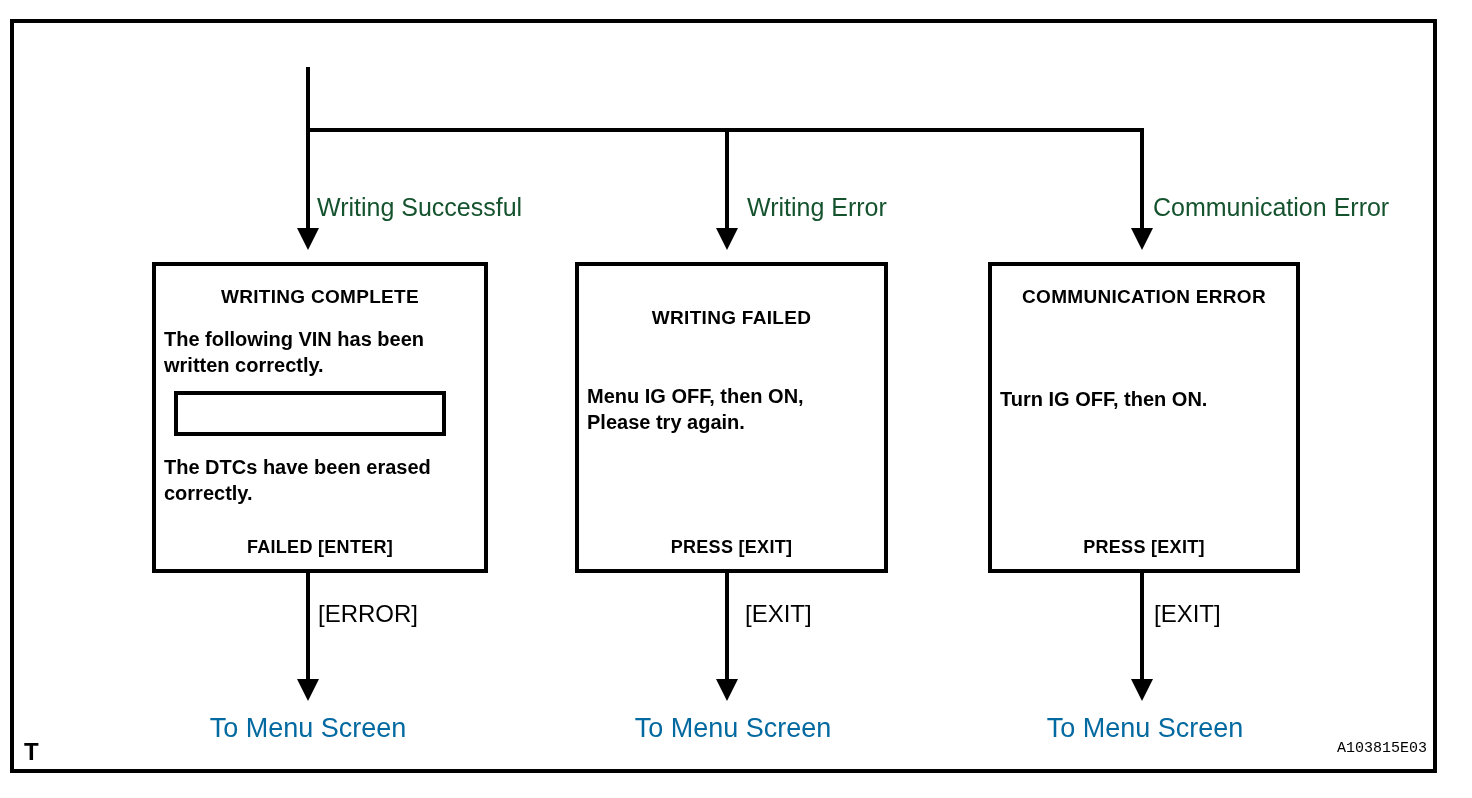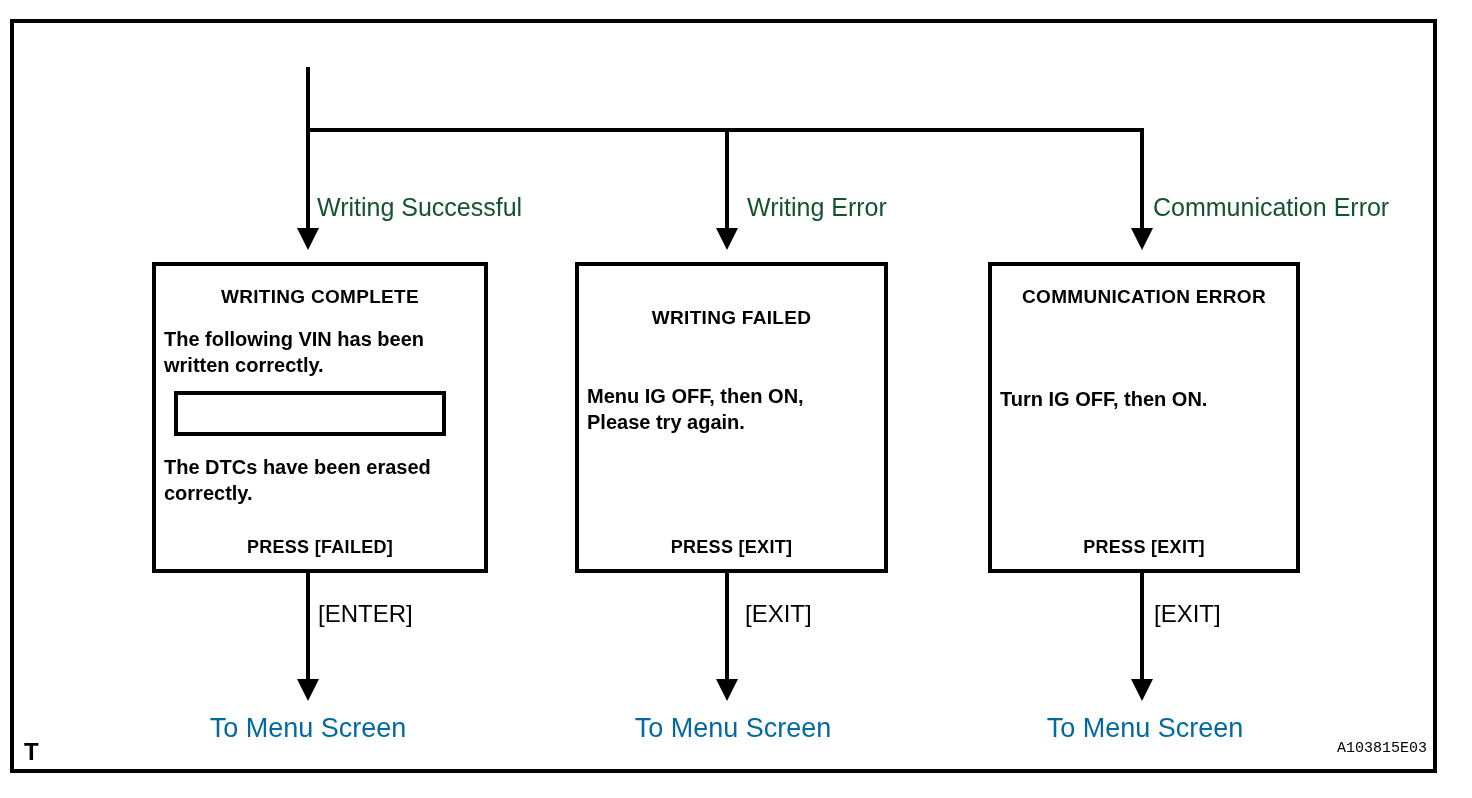--- a/index.html
+++ b/index.html
@@ -180,21 +180,21 @@
         <span>The following VIN has been</span><br>
         <span>written correctly.</span>
       </div>
       <div class="vin-field" style="left:18px; top:125px; width:272px; height:45px;">
         <span></span>
       </div>
       <div class="scr-body" style="top:188px;">
         <span>The DTCs have been erased</span><br>
         <span>correctly.</span>
       </div>
-      <div class="scr-footer" style="top:272px;">PRESS [FAILED]</div>
+      <div class="scr-footer" style="top:272px;">FAILED [ENTER]</div>
     </div>
   </div>
 
   <div class="screen" style="left:575px; top:262px; width:313px; height:311px;">
     <div class="screen-inner">
       <div class="scr-title" style="top:18px;margin-top:24px;">WRITING  FAILED</div>
       <div class="scr-body" style="top:117px;">
         <span>Menu IG OFF, then ON,</span><br>
         <span>Please try again.</span>
       </div>
@@ -207,21 +207,21 @@
       <div class="scr-title" style="top:21px;">COMMUNICATION ERROR</div>
       <div class="scr-body" style="top:120px;">
         <span>Turn IG OFF, then ON.</span>
       </div>
       <div class="scr-footer" style="top:272px;">PRESS [EXIT]</div>
     </div>
   </div>
 
   <div class="vline" style="left:306px; top:573px; height:110px;"></div>
   <div class="arrowhead" style="left:297px; top:679px;"></div>
-  <div class="key-label" style="left:318px; top:602px;">[ENTER]</div>
+  <div class="key-label" style="left:318px; top:602px;">[ERROR]</div>
   <div class="terminal" style="left:308px; top:715px;">To Menu Screen</div>
 
   <div class="vline" style="left:725px; top:573px; height:110px;"></div>
   <div class="arrowhead" style="left:716px; top:679px;"></div>
   <div class="key-label" style="left:745px; top:602px;">[EXIT]</div>
   <div class="terminal" style="left:733px; top:715px;">To Menu Screen</div>
 
   <div class="vline" style="left:1140px; top:573px; height:110px;"></div>
   <div class="arrowhead" style="left:1131px; top:679px;"></div>
   <div class="key-label" style="left:1154px; top:602px;">[EXIT]</div>

